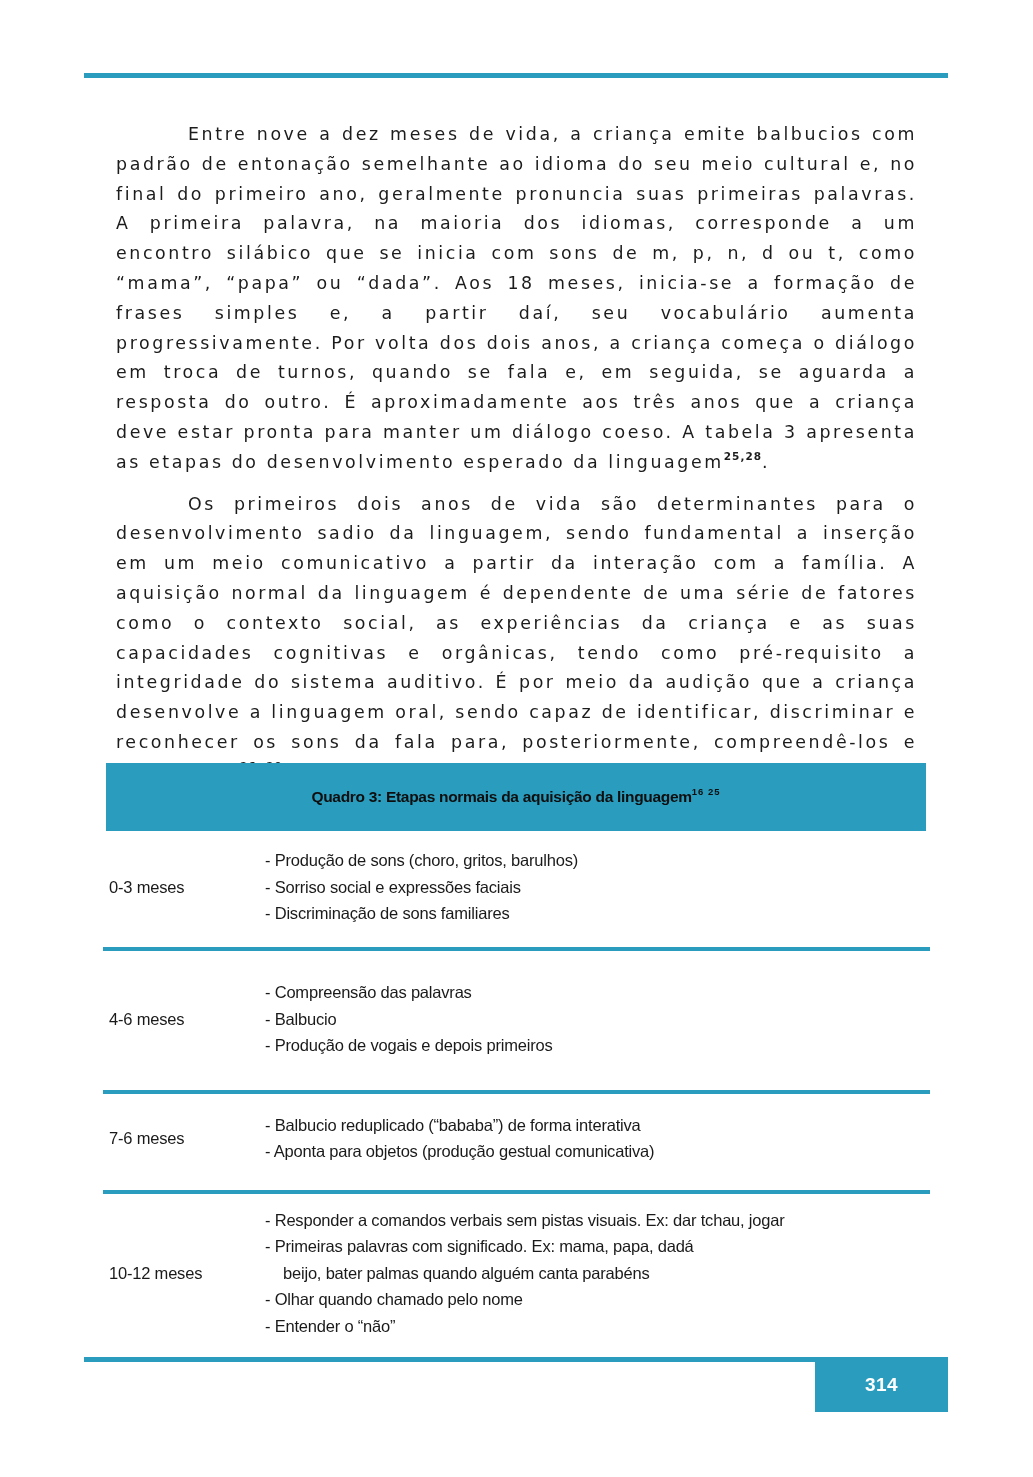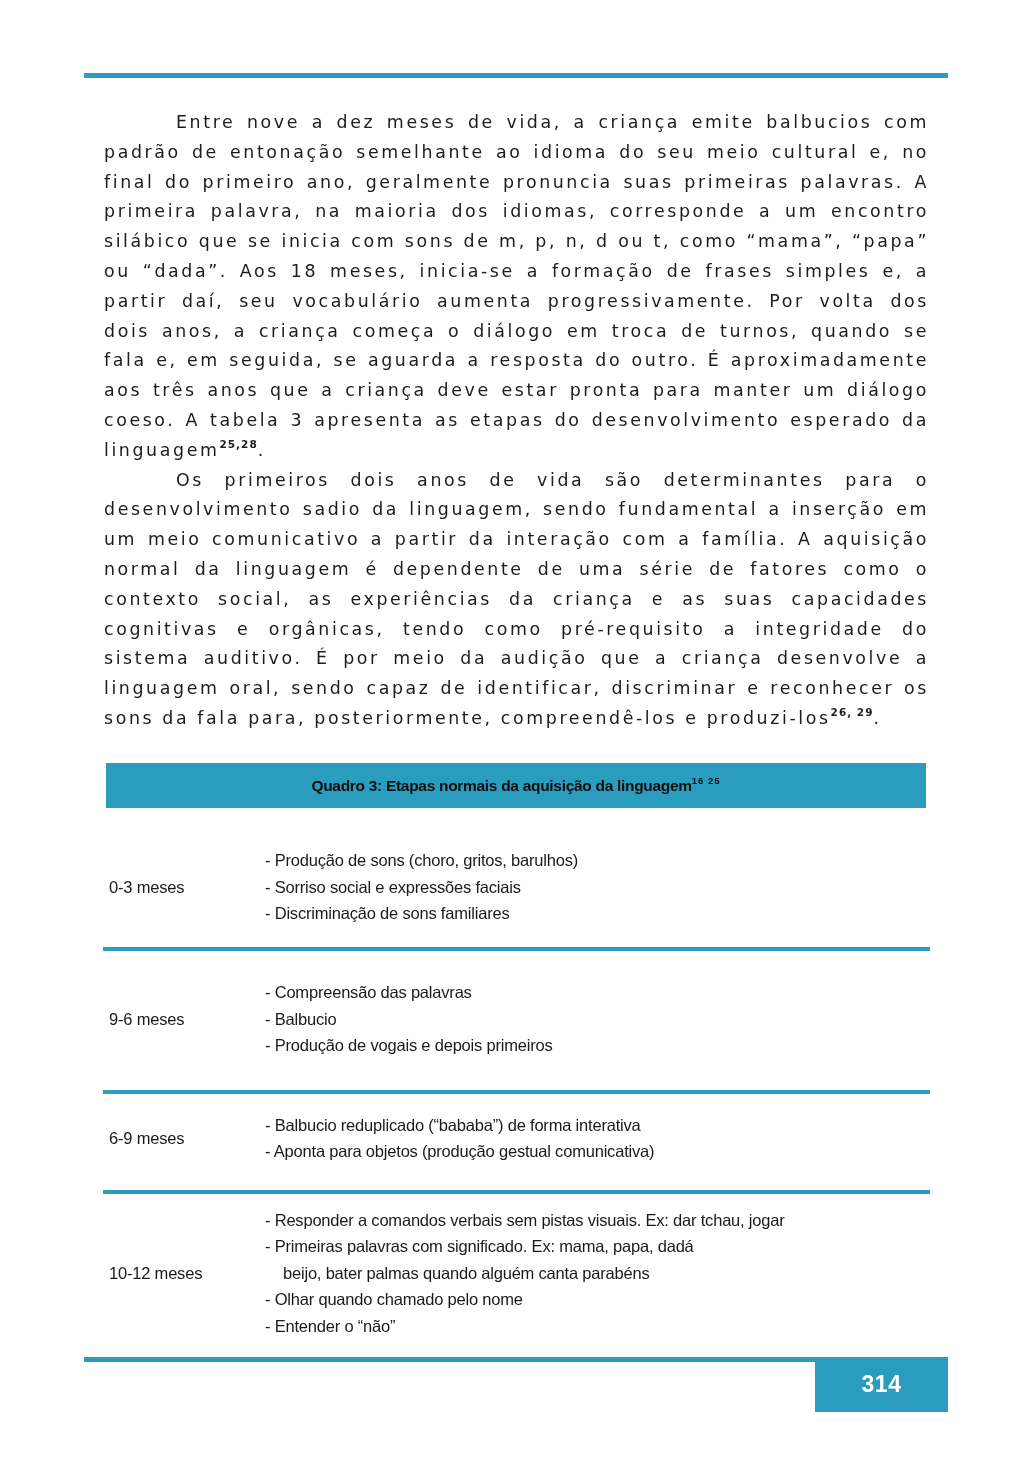--- a/index.html
+++ b/index.html
@@ -1,31 +1,31 @@
 <!DOCTYPE html>
 <html><head>
 <meta charset="utf-8">
 <style>
   html, body { margin:0; padding:0; background:#ffffff; }
   body { width:1033px; height:1477px; position:relative; overflow:hidden; font-family:"DejaVu Sans", sans-serif; color:#1c1c1c; }
   .top-rule { position:absolute; left:84px; top:73px; width:864px; height:5px; background:#2a9dbf; }
   .body-text { position:absolute; left:104px; top:108px; width:825px; font-size:17.4px; line-height:29.8px; letter-spacing:2.6px; text-align:justify; }
-  .body-text p { margin:0; text-indent:72px; }
+  .body-text p { margin:12px; text-indent:72px; }
   sup { font-size:10.5px; font-weight:bold; line-height:0; vertical-align:8px; letter-spacing:1px; }
-  .table-header { position:absolute; left:106px; top:763px; width:820px; height:45px; background:#2a9dbf; display:flex; align-items:center; justify-content:center; }
+  .table-header { position:absolute; left:106px; top:763px; width:820px; height:68px; background:#2a9dbf; display:flex; align-items:center; justify-content:center; }
   .table-title { font-family:"Liberation Sans", sans-serif; font-weight:bold; font-size:15.5px; color:#0e0e0e; letter-spacing:-0.3px; }
   .table-title sup { font-size:9.5px; vertical-align:7px; }
   .row { position:absolute; left:103px; width:827px; display:flex; align-items:center; font-family:"Liberation Sans", sans-serif; font-size:16.5px; color:#1a1a1a; letter-spacing:-0.2px; }
   .row .age { width:162px; padding-left:6px; box-sizing:border-box; }
   .row .items { flex:1; }
   .row .items div { line-height:26.5px; white-space:nowrap; }
   .row-sep { position:absolute; left:103px; width:827px; height:4px; background:#2a9dbf; }
   .bottom-rule { position:absolute; left:84px; top:1357px; width:734px; height:5px; background:#2a9dbf; }
   .page-box { position:absolute; left:815px; top:1357px; width:133px; height:55px; background:#2a9dbf; display:flex; align-items:center; justify-content:center; }
-  .page-number { font-family:"Liberation Sans", sans-serif; font-weight:bold; color:#ffffff; font-size:23px; letter-spacing:0.5px; }
+  .page-number { font-family:"Liberation Sans", sans-serif; font-weight:bold; color:#ffffff; font-size:19px; letter-spacing:0.5px; }
 </style>
 </head>
 <body>
 
 <div class="top-rule"></div>
 
 <div class="body-text">
   <p><span>Entre nove a dez meses de vida, a criança emite balbucios com padrão de entonação semelhante ao idioma do seu meio cultural e, no final do primeiro ano, geralmente pronuncia suas primeiras palavras. A primeira palavra, na maioria dos idiomas, corresponde a um encontro silábico que se inicia com sons de m, p, n, d ou t, como “mama”, “papa” ou “dada”. Aos 18 meses, inicia-se a formação de frases simples e, a partir daí, seu vocabulário aumenta progressivamente. Por volta dos dois anos, a criança começa o diálogo em troca de turnos, quando se fala e, em seguida, se aguarda a resposta do outro. É aproximadamente aos três anos que a criança deve estar pronta para manter um diálogo coeso. A tabela 3 apresenta as etapas do desenvolvimento esperado da linguagem</span><sup>25,28</sup><span>.</span></p>
   <p><span>Os primeiros dois anos de vida são determinantes para o desenvolvimento sadio da linguagem, sendo fundamental a inserção em um meio comunicativo a partir da interação com a família. A aquisição normal da linguagem é dependente de uma série de fatores como o contexto social, as experiências da criança e as suas capacidades cognitivas e orgânicas, tendo como pré-requisito a integridade do sistema auditivo. É por meio da audição que a criança desenvolve a linguagem oral, sendo capaz de identificar, discriminar e reconhecer os sons da fala para, posteriormente, compreendê-los e produzi-los</span><sup>26, 29</sup><span>.</span></p>
 </div>
@@ -38,31 +38,31 @@
   <div class="age">0-3 meses</div>
   <div class="items">
     <div>- Produção de sons (choro, gritos, barulhos)</div>
     <div>- Sorriso social e expressões faciais</div>
     <div>- Discriminação de sons familiares</div>
   </div>
 </div>
 <div class="row-sep" style="top:947px;"></div>
 
 <div class="row" style="top:962px;height:114px;">
-  <div class="age">9-6 meses</div>
+  <div class="age">4-6 meses</div>
   <div class="items">
     <div>- Compreensão das palavras</div>
     <div>- Balbucio</div>
     <div>- Produção de vogais e depois primeiros</div>
   </div>
 </div>
 <div class="row-sep" style="top:1090px;"></div>
 
 <div class="row" style="top:1108px;height:60px;">
-  <div class="age">6-9 meses</div>
+  <div class="age">7-6 meses</div>
   <div class="items">
     <div>- Balbucio reduplicado (“bababa”) de forma interativa</div>
     <div>- Aponta para objetos (produção gestual comunicativa)</div>
   </div>
 </div>
 <div class="row-sep" style="top:1190px;"></div>
 
 <div class="row" style="top:1203px;height:140px;">
   <div class="age">10-12 meses</div>
   <div class="items">

